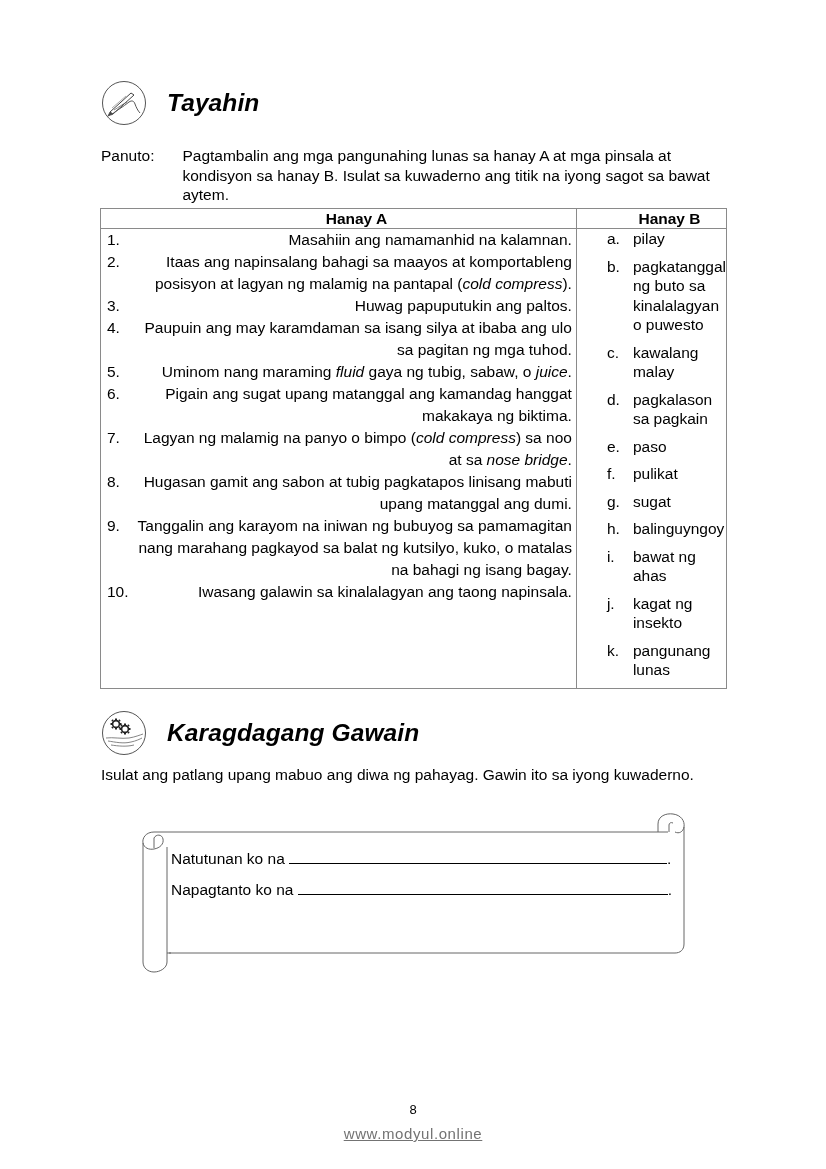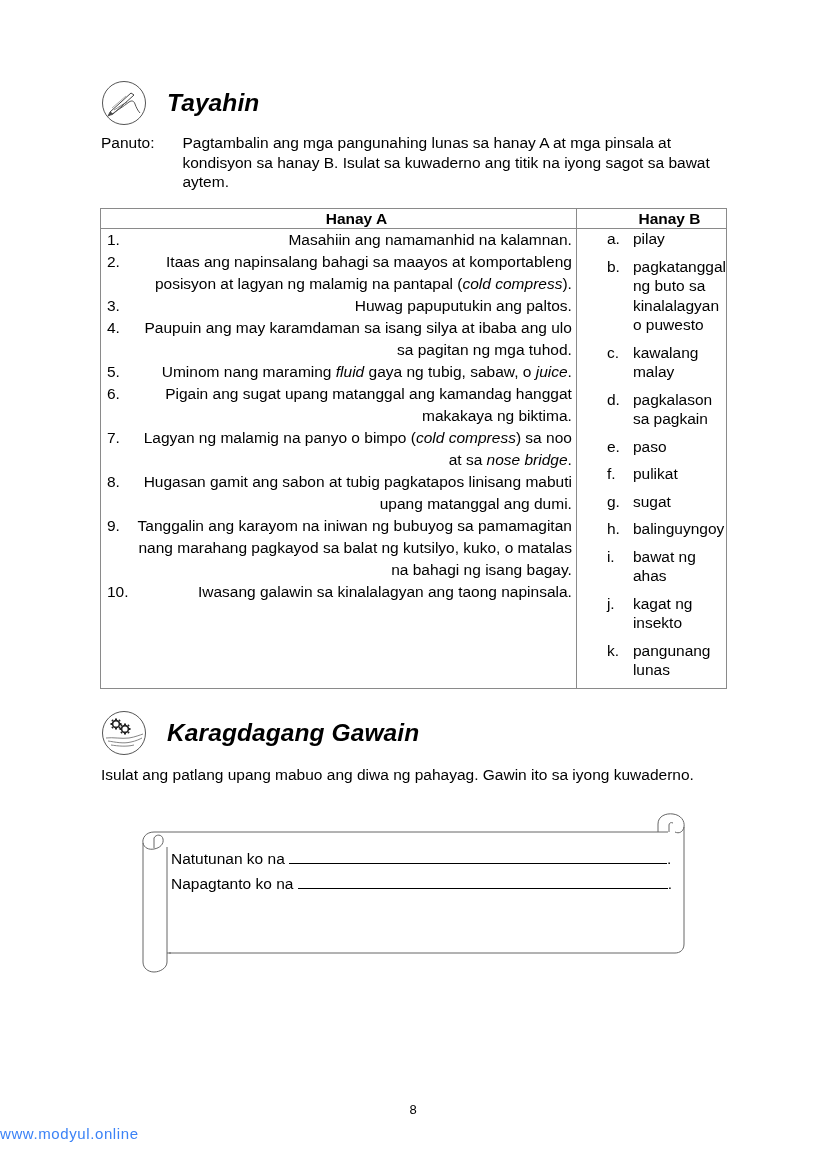--- a/index.html
+++ b/index.html
@@ -4,21 +4,21 @@
   <style>
     html, body { margin: 0; padding: 0; background: #ffffff; }
     body { width: 826px; height: 1169px; position: relative; overflow: hidden;
            font-family: "Liberation Sans", sans-serif; color: #000; }
     .section-head { position: absolute; left: 101px; display: flex; align-items: center; }
     .section-icon { width: 46px; height: 46px; display: block; }
     .section-title { font-weight: bold; font-style: italic; font-size: 24.5px; margin-left: 20px; letter-spacing: 0.1px; }
     #tayahin-head { top: 80px; }
     #karag-head { top: 710px; }
 
-    .instructions { position: absolute; left: 101px; top: 133px; width: 610px; font-size: 15.5px; line-height: 19.6px; display: flex; }
+    .instructions { position: absolute; left: 101px; top: 146px; width: 610px; font-size: 15.5px; line-height: 19.6px; display: flex; }
     .instructions .lbl { white-space: nowrap; padding-right: 4px; }
     .instructions .txt { flex: 1; margin-left: 24px; }
 
     table.match { position: absolute; left: 100px; top: 208px; width: 627px; border-collapse: collapse; font-size: 15.5px; }
     table.match th, table.match td { border: 1px solid #8a8a8a; padding: 0; vertical-align: top; }
     table.match th { font-weight: bold; text-align: center; height: 19px; line-height: 19px; font-size: 15.5px; padding-left: 36px; }
     th.col-a, td.col-a { width: 443px; }
     td.col-a { padding-bottom: 2px; }
     td.col-b { }
     .a-item { display: flex; line-height: 22px; }
@@ -30,25 +30,25 @@
     .b-text { flex: 1; }
     i { font-style: italic; }
 
     .para2 { position: absolute; left: 101px; top: 764px; width: 626px; font-size: 15.5px; line-height: 22px; text-align: justify; }
 
     .scroll { position: absolute; left: 140px; top: 812px; width: 560px; height: 165px; }
     .scroll svg { position: absolute; left: 0; top: 0; }
     .fill-line { position: absolute; left: 31px; font-size: 15.5px; white-space: nowrap; }
     .fill-line .blank { display: inline-block; border-bottom: 1px solid #000; height: 14px; vertical-align: baseline; }
     #line1 { top: 37px; }
-    #line2 { top: 62px; }
+    #line2 { top: 68px; }
     #line3 { top: 100px; }
 
     .page-num { position: absolute; left: 0; width: 826px; top: 1102px; text-align: center; font-size: 13px; }
-    .watermark { position: absolute; left: 0; width: 826px; top: 1125px; text-align: left; font-size: 15px; color: #3b82f6; letter-spacing: 0.6px; }
+    .watermark { position: absolute; left: 0; width: 826px; top: 1125px; text-align: center; font-size: 15px; color: #737373; letter-spacing: 0.6px; text-decoration: underline; }
   </style>
 </head>
 <body>
 
 <div class="section-head" id="tayahin-head">
   <svg class="section-icon" viewBox="0 0 46 46">
     <circle cx="23" cy="23" r="21.5" fill="#fff" stroke="#555" stroke-width="1"></circle>
     <path d="M9 32 L30 13 L33 15 L12 34 Z" fill="#fff" stroke="#444" stroke-width="1"></path>
     <path d="M9 32 L7 36 L12 34" fill="#444" stroke="#444" stroke-width="0.8"></path>
     <path d="M10 35 C16 30, 22 27, 28 22 C31 20, 33 21, 34 24 C35 27, 37 31, 39 33" fill="none" stroke="#555" stroke-width="1"></path>

